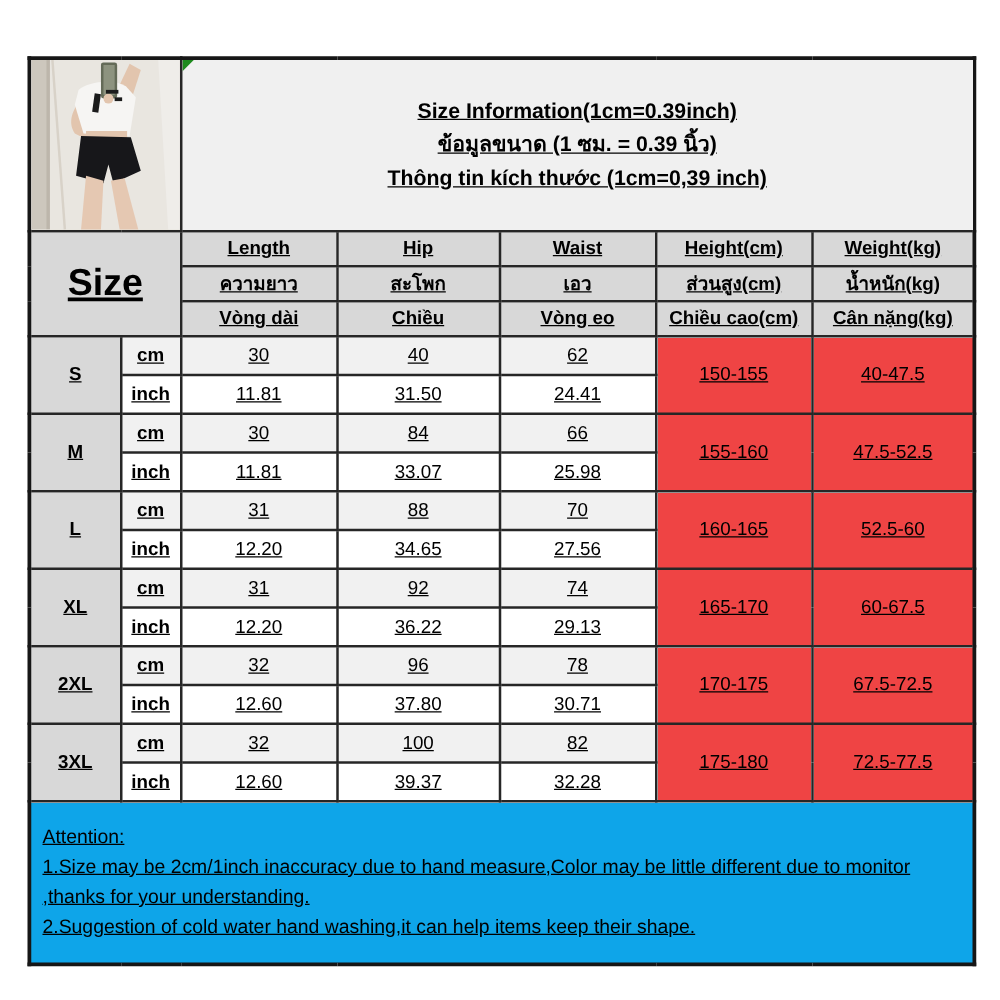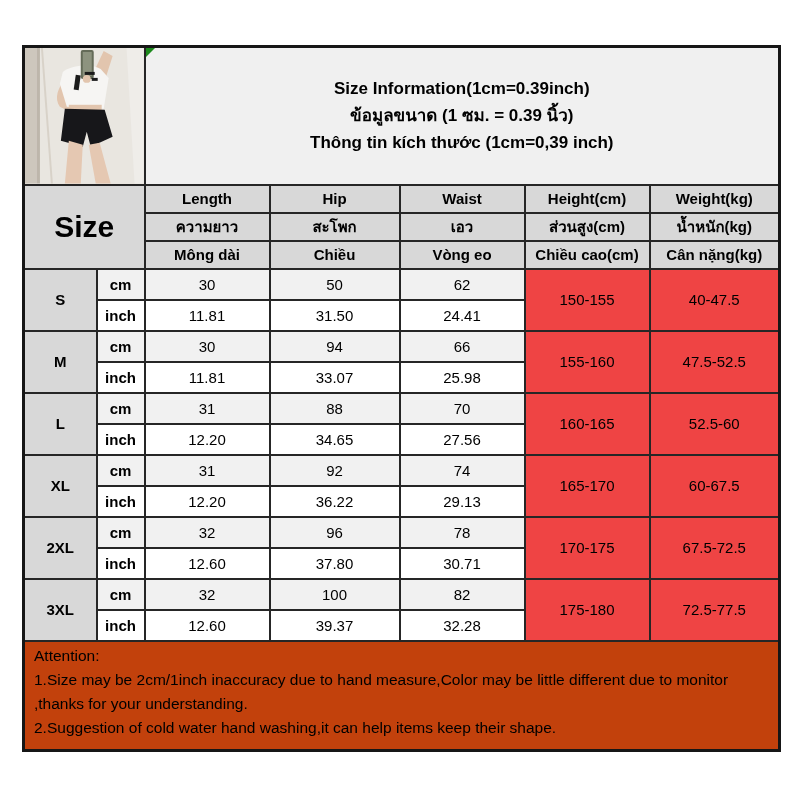--- a/index.html
+++ b/index.html
@@ -10,20 +10,21 @@
     background: #ffffff;
     font-family: "Liberation Sans", "DejaVu Sans", sans-serif;
     color: #000;
   }
   .sheet {
     position: absolute;
     left: 22px;
     top: 45px;
     width: 703px;
     height: 707px;
+    text-decoration: underline;
   }
   table.size-table {
     border-collapse: collapse;
     table-layout: fixed;
     width: 756px;
     height: 707px;
     border: 3px solid #161616;
   }
   td {
     border: 2px solid #262626;
@@ -66,24 +67,24 @@
     font-weight: bold;
     font-size: 15px;
   }
   .c-unit { font-weight: bold; font-size: 15px; background: #ffffff; }
   .c-val  { font-size: 15px; background: #ffffff; margin-top: 42px; }
   .r-cm .c-unit, .r-cm .c-val { background: #f1f1f1; }
   .c-range { background: #ef4444; font-size: 15px; }
 
   
   .attention-cell {
-    background: #c2410c;
+    background: #0ea5e9;
     text-align: left;
     vertical-align: top;
-    padding: 2px 9px;
+    padding: 16px 9px;
     font-size: 15.5px;
     line-height: 24px;
     font-weight: normal;
   }
 </style>
 </head>
 <body>
 
 <div class="sheet">
   <table class="size-table">
@@ -138,48 +139,48 @@
       <td class="hdr">Weight(kg)</td>
     </tr>
     <tr style="height:28px">
       <td class="hdr thin-top">ความยาว</td>
       <td class="hdr thin-top">สะโพก</td>
       <td class="hdr thin-top">เอว</td>
       <td class="hdr thin-top">ส่วนสูง(cm)</td>
       <td class="hdr thin-top">น้ำหนัก(kg)</td>
     </tr>
     <tr style="height:28px">
-      <td class="hdr thin-top">Mông dài</td>
+      <td class="hdr thin-top">Vòng dài</td>
       <td class="hdr thin-top">Chiều</td>
       <td class="hdr thin-top">Vòng eo</td>
       <td class="hdr thin-top">Chiều cao(cm)</td>
       <td class="hdr thin-top">Cân nặng(kg)</td>
     </tr>
 
     <tr class="r-cm" style="height:31px">
       <td class="c-size" rowspan="2">S</td>
       <td class="c-unit">cm</td>
       <td class="c-val">30</td>
-      <td class="c-val">50</td>
+      <td class="c-val">40</td>
       <td class="c-val">62</td>
       <td class="c-range" rowspan="2">150-155</td>
       <td class="c-range" rowspan="2">40-47.5</td>
     </tr>
     <tr class="r-inch" style="height:31px">
       <td class="c-unit thin-top">inch</td>
       <td class="c-val thin-top">11.81</td>
       <td class="c-val thin-top">31.50</td>
       <td class="c-val thin-top">24.41</td>
     </tr>
 
     <tr class="r-cm" style="height:31px">
       <td class="c-size" rowspan="2">M</td>
       <td class="c-unit">cm</td>
       <td class="c-val">30</td>
-      <td class="c-val">94</td>
+      <td class="c-val">84</td>
       <td class="c-val">66</td>
       <td class="c-range" rowspan="2">155-160</td>
       <td class="c-range" rowspan="2">47.5-52.5</td>
     </tr>
     <tr class="r-inch" style="height:31px">
       <td class="c-unit thin-top">inch</td>
       <td class="c-val thin-top">11.81</td>
       <td class="c-val thin-top">33.07</td>
       <td class="c-val thin-top">25.98</td>
     </tr>

